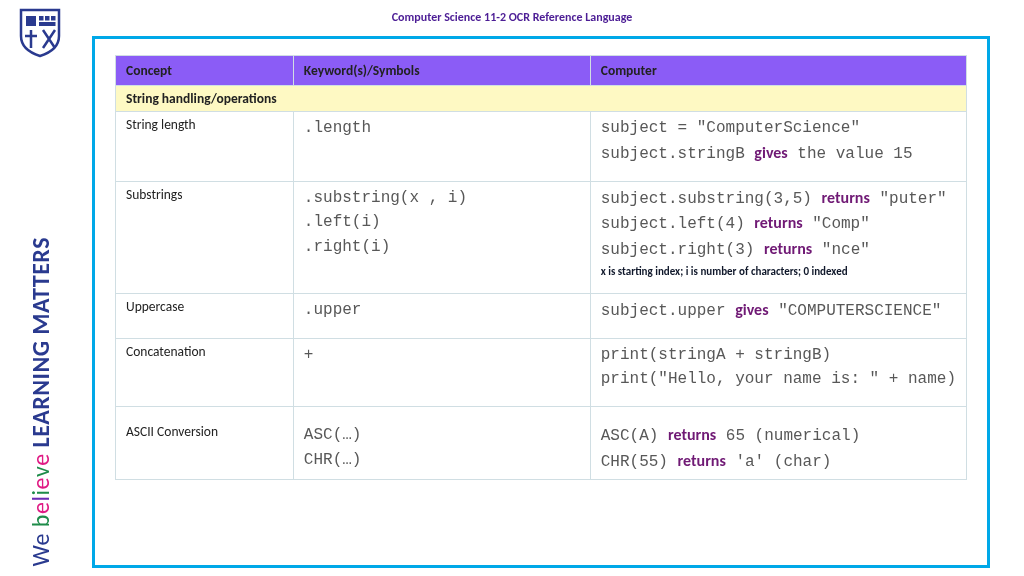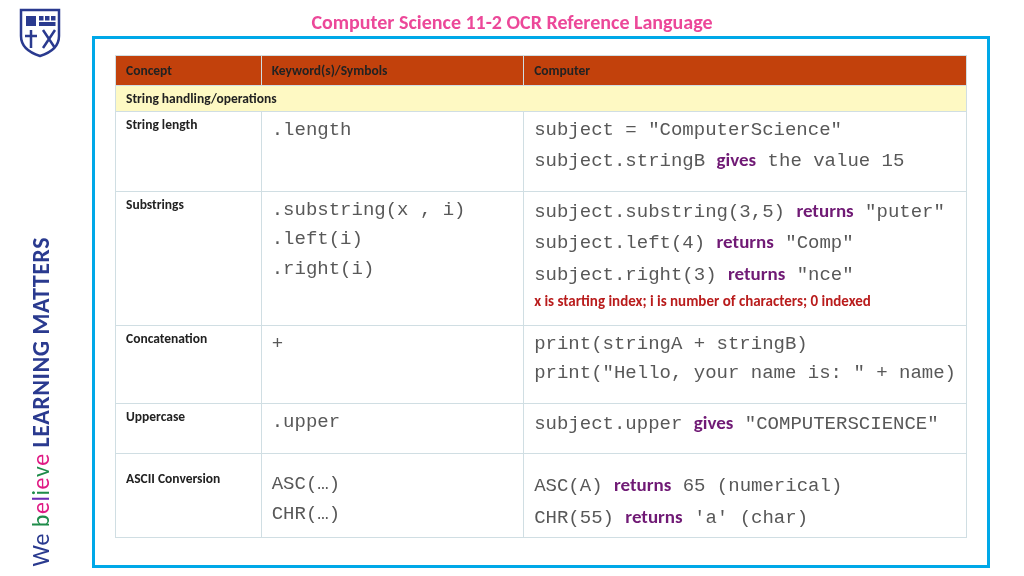--- a/index.html
+++ b/index.html
@@ -48,68 +48,68 @@
   .m-e3      { color: #e01b84; }
   .m-learn   { color: #2a3a8f; font-weight: 700; }
 
   .page-title {
     position: absolute;
     top: 10px;
     left: 0;
     width: 100%;
     text-align: center;
     font-weight: 700;
-    font-size: 20px;
-    color: #ec4899;
+    font-size: 12px;
+    color: #4c1d95;
   }
   .frame {
     position: absolute;
     left: 92px;
     top: 36px;
     right: 34px;
     bottom: 8px;
     border: 3px solid #00a8e8;
     padding: 16px 20px;
   }
   table {
     width: 100%;
     border-collapse: collapse;
     font-size: 13.5px;
   }
   thead th {
     text-align: left;
-    background: #c2410c;
+    background: #8b5cf6;
     color: #222;
     font-weight: 700;
     padding: 6px 10px;
     border: 1px solid #d0dee3;
   }
   tr.section-row td {
     background: #fef9c3;
     font-weight: 700;
     padding: 4px 10px;
     border: 1px solid #d0dee3;
   }
   tbody td {
     vertical-align: top;
     padding: 4px 10px 14px 10px;
     border: 1px solid #d0dee3;
     color: #222;
   }
-  td.col-concept { width: 180px; font-weight: bold; }
+  td.col-concept { width: 180px; }
   td.col-keyword { width: 300px; }
   .code {
     font-family: "Courier New", monospace;
     color: #585858;
     white-space: pre;
     line-height: 1.55;
-    font-size: 19px;
+    font-size: 16px;
   }
   .kw { font-weight: 700; color: #701a75; font-family: Calibri, Helvetica, Arial, sans-serif; }
-  .note { font-family: Calibri, Helvetica, Arial, sans-serif; color:#b91c1c; font-weight:700; font-size:15px; line-height:1.25; display:block; margin-top:2px; max-width:360px; white-space:normal; }
+  .note { font-family: Calibri, Helvetica, Arial, sans-serif; color:#0f172a; font-weight:700; font-size:11px; line-height:1.25; display:block; margin-top:2px; max-width:360px; white-space:normal; }
   tr.tight td { padding-top:16px; padding-bottom:4px; }
 </style>
 </head>
 <body>
 
 <div class="left-rail">
   <div class="shield">
     <svg viewBox="0 0 42 50">
       <path d="M2 2 H40 V28 Q40 42 21 48 Q2 42 2 28 Z" fill="none" stroke="#2a3a8f" stroke-width="2.5"></path>
       <rect x="7" y="8" width="10" height="10" fill="#2a3a8f"></rect>
@@ -162,37 +162,37 @@
         </td>
         <td>
           <div class="code"><span>subject.substring(3,5) </span><span class="kw">returns</span><span> "puter"</span></div>
           <div class="code"><span>subject.left(4) </span><span class="kw">returns</span><span> "Comp"</span></div>
           <div class="code"><span>subject.right(3) </span><span class="kw">returns</span><span> "nce"</span></div>
           <span class="note">x is starting index; i is number of characters; 0 indexed</span>
         </td>
       </tr>
 
       <tr>
+        <td class="col-concept">Uppercase</td>
+        <td class="col-keyword">
+          <span class="code">.upper</span>
+        </td>
+        <td>
+          <div class="code"><span>subject.upper </span><span class="kw">gives</span><span> "COMPUTERSCIENCE"</span></div>
+        </td>
+      </tr>
+
+      <tr>
         <td class="col-concept">Concatenation</td>
         <td class="col-keyword">
           <span class="code">+</span>
         </td>
         <td>
           <div class="code">print(stringA + stringB)</div>
           <div class="code">print("Hello, your name is: " + name)</div>
-        </td>
-      </tr>
-
-      <tr>
-        <td class="col-concept">Uppercase</td>
-        <td class="col-keyword">
-          <span class="code">.upper</span>
-        </td>
-        <td>
-          <div class="code"><span>subject.upper </span><span class="kw">gives</span><span> "COMPUTERSCIENCE"</span></div>
         </td>
       </tr>
 
 
       <tr class="tight">
         <td class="col-concept">ASCII Conversion</td>
         <td class="col-keyword">
           <div class="code">ASC(…)</div>
           <div class="code">CHR(…)</div>
         </td>

